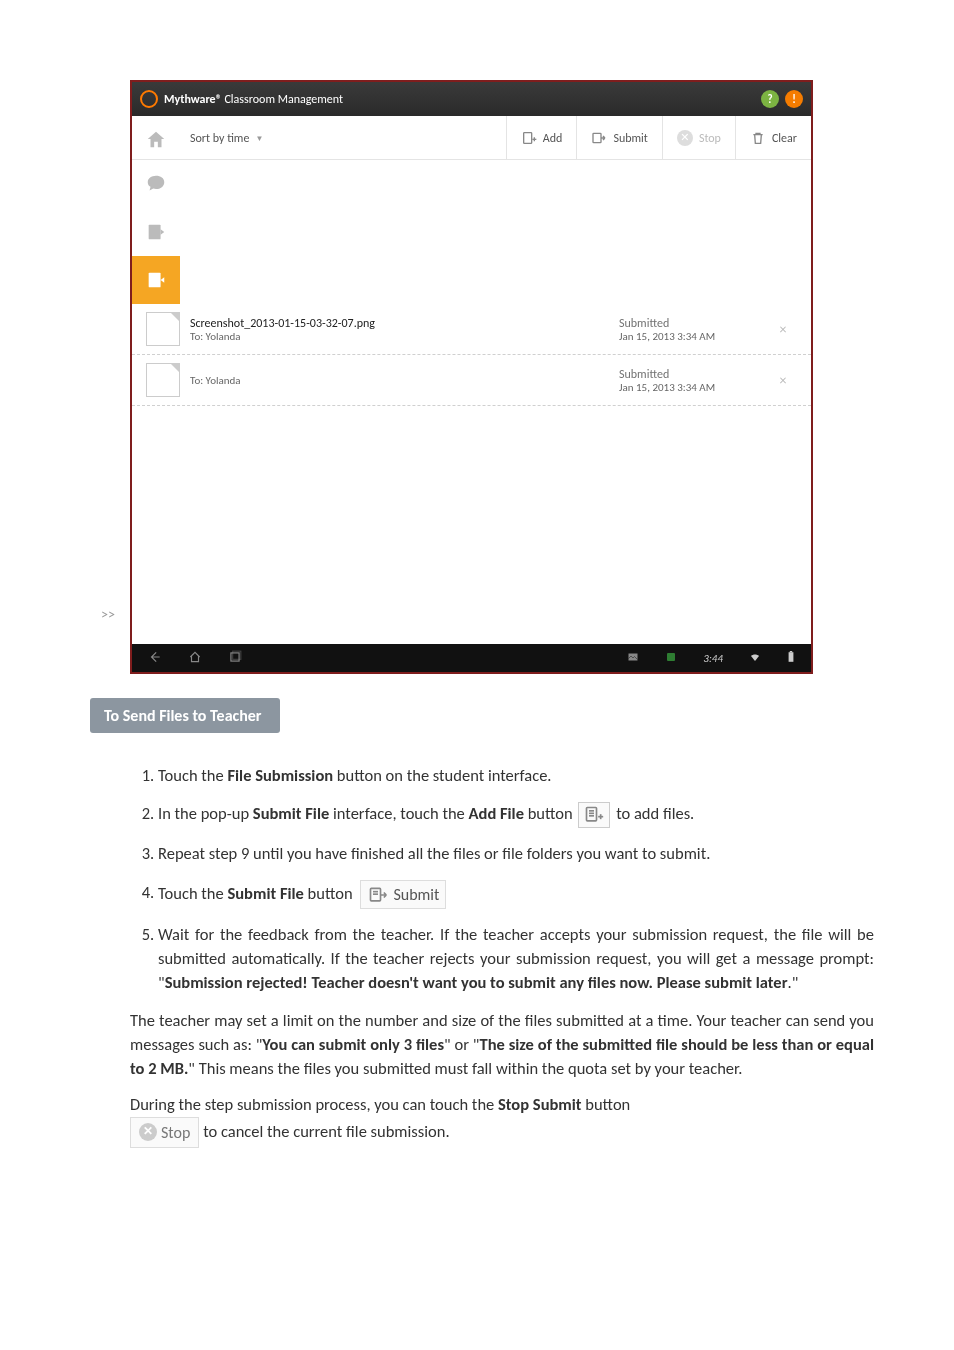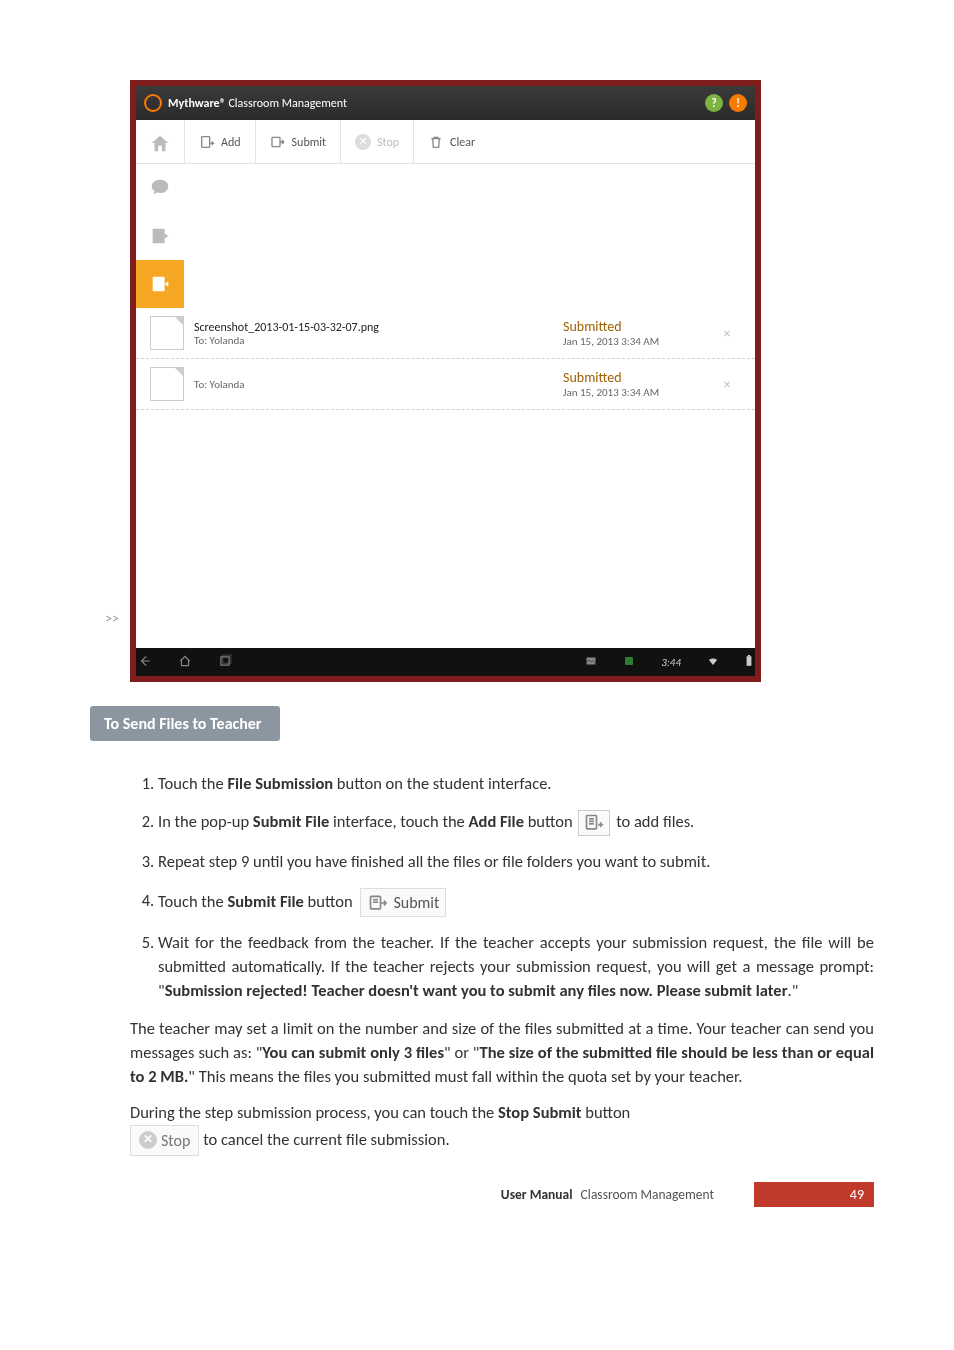--- a/index.html
+++ b/index.html
@@ -8,22 +8,22 @@
     background: #fff;
     width: 954px;
     margin: 0 auto;
     padding: 0;
     color: #000;
   }
   .page-wrap {
     padding: 80px 80px 30px 130px;
   }
   .screenshot {
-    width: 631px;
-    border: 6px solid #7f1d1d;
+    width: 683px;
+    border: 2px solid #7f1d1d;
     background: #fff;
     margin-bottom: 18px;
   }
   .titlebar {
     background: linear-gradient(#3a3a3a,#2a2a2a);
     color: #fff;
     height: 34px;
     display: flex;
     align-items: center;
     padding: 0 8px;
@@ -108,38 +108,38 @@
     content:"";
     position:absolute; top:0; right:0;
     border-style: solid;
     border-width: 0 8px 8px 0;
     border-color: transparent #ccc transparent transparent;
   }
   .file-meta { flex: 1; }
   .file-name { color: #222; }
   .file-to { color: #666; font-size: 11px; }
   .file-status-col { width: 150px; text-align: left; }
-  .status-label { color: #a16207; font-size: 14px; }
+  .status-label { color: #737373; font-size: 12px; }
   .status-date { color: #666; font-size: 11px; }
   .row-remove {
     width: 28px; text-align: center; color: #bbb; font-size: 14px;
   }
   .expand-btn {
     position: absolute; bottom: 10px; left: -48px;
     width:48px; height: 40px;
     display:flex; align-items:center; justify-content:center;
     color:#999; font-size:14px;
   }
   .navbar {
     height: 28px;
     background: #111;
     color: #888;
     display: flex;
     align-items: center;
-    padding: 0 2px;
+    padding: 0 16px;
     font-size: 11px;
     gap: 26px;
   }
   .nav-spacer { flex:1; }
   .nav-time { color:#ccc; font-style: italic; }
 
   .section-badge {
     display: inline-block;
     background: #8c96a0;
     color: #fff;
@@ -218,20 +218,24 @@
       <span class="titlebar-spacer"></span>
       <span class="titlebar-circ circ-green">?</span>
       <span class="titlebar-circ circ-orange">!</span>
     </div>
 
     <div class="toolbar-row">
       <div class="rail-item">
         <svg viewBox="0 0 24 24" fill="#bbb">
             <path d="M12 3l9 8h-3v9h-4v-6H10v6H6v-9H3z"></path>
           </svg>
+      </div>
+      <div class="tb-sort">
+        <span>Sort by time</span>
+        <span class="caret">▼</span>
       </div>
       <div class="tb-btn">
         <svg viewBox="0 0 24 24" fill="none" stroke="#888" stroke-width="2">
             <rect x="4" y="4" width="12" height="16" rx="1"></rect>
             <line x1="17" y1="14" x2="23" y2="14"></line>
             <line x1="20" y1="11" x2="20" y2="17"></line>
           </svg>
         <span>Add</span>
       </div>
       <div class="tb-btn">
@@ -393,21 +397,14 @@
     <span>During the step submission process, you can touch the </span><b>Stop Submit</b><span> button </span>
     <br>
     <span class="inline-stop">
       <span class="circ">✕</span>
       <span>Stop</span>
     </span>
     <span>to cancel the current file submission.</span>
   </p>
 
   
-  <div class="page-footer">
-    <span style="flex:1"></span>
-    <span class="footer-label">User Manual</span>
-    <span class="footer-sub">Classroom Management</span>
-    <span style="width:40px"></span>
-    <span class="footer-page">49</span>
-  </div>
 
 </div>
 
 </body></html>

